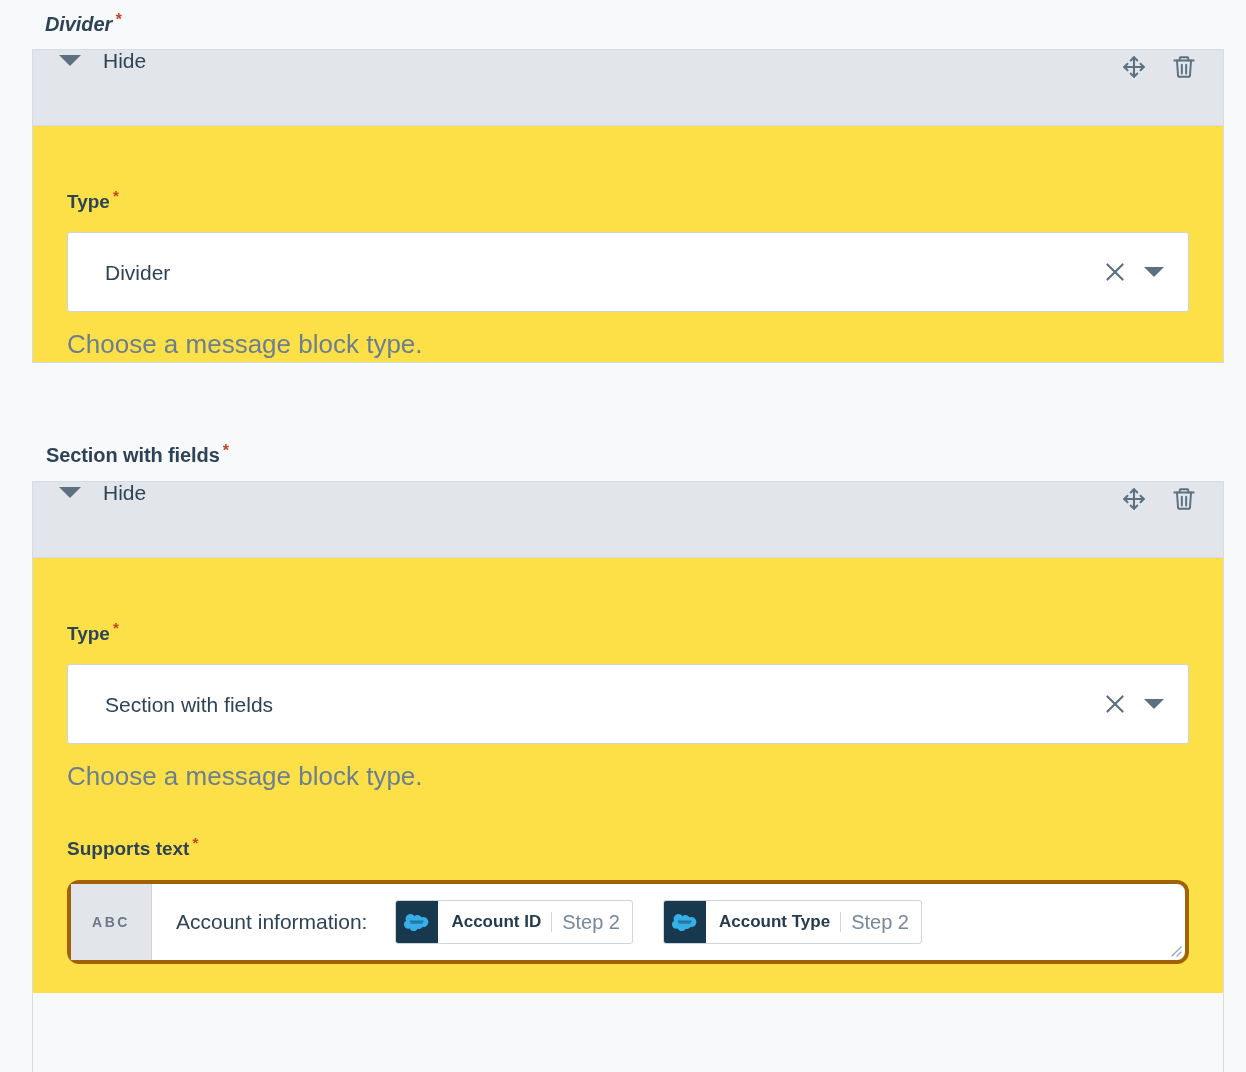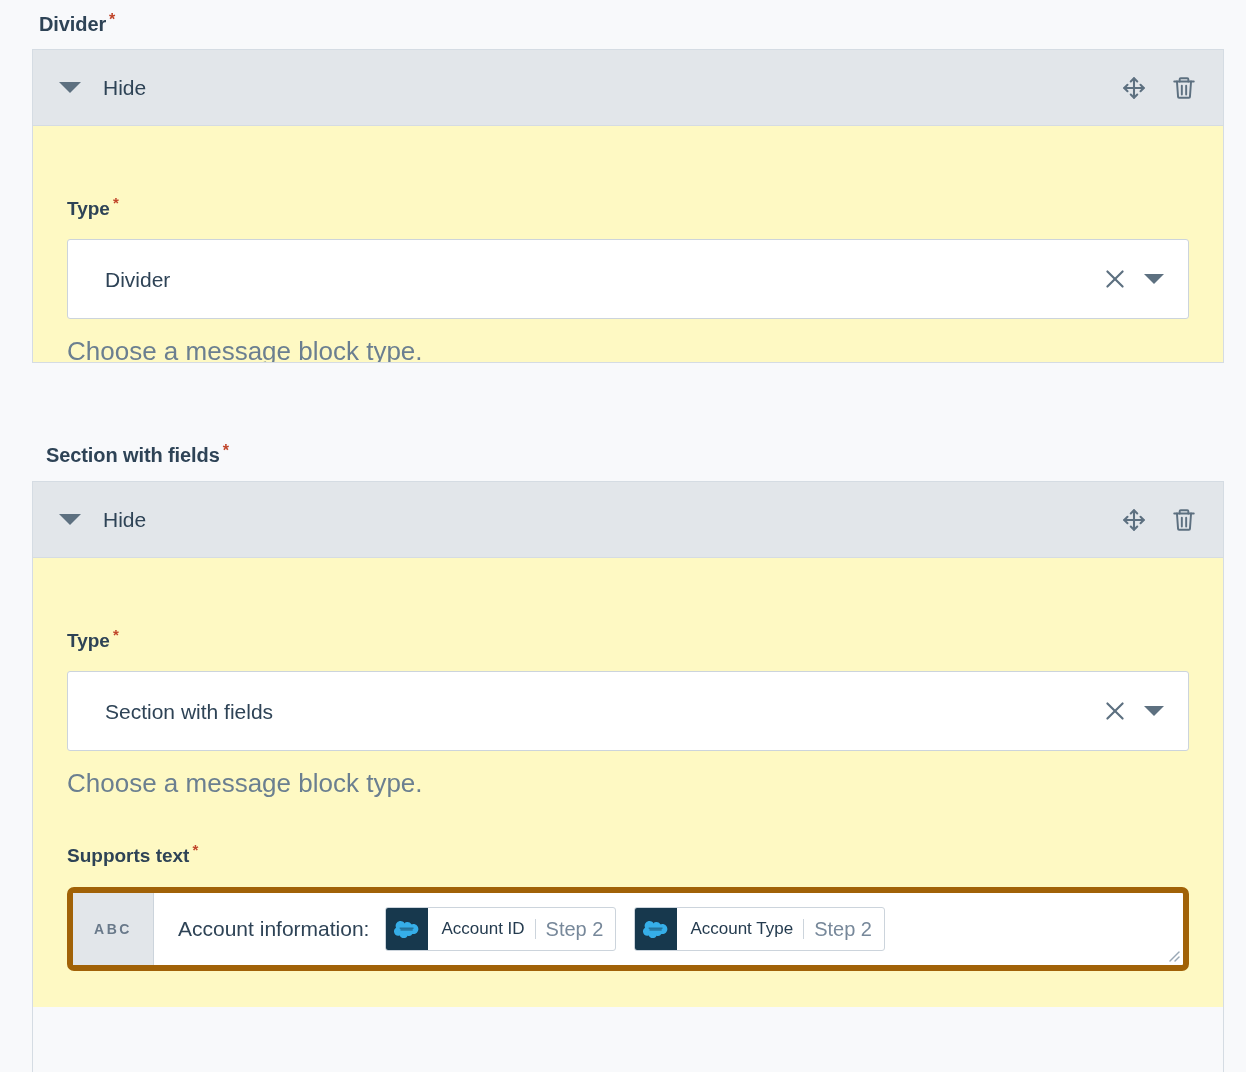--- a/index.html
+++ b/index.html
@@ -49,21 +49,21 @@
     background: #f8f9fb;
     box-sizing: border-box;
     overflow: hidden;
   }
 
   .panel-header {
     height: 76px;
     background: #e2e6ea;
     border-bottom: 1px solid #d5dce3;
     display: flex;
-    align-items: center;
+    align-items: flex-start;
     padding: 0 22px 0 26px;
     box-sizing: border-box;
   }
 
   .collapse-toggle {
     display: flex;
     align-items: center;
     gap: 22px;
     cursor: pointer;
   }
@@ -94,22 +94,22 @@
     justify-content: center;
     cursor: pointer;
     background: transparent;
     border: none;
     padding: 0;
   }
   .icon-btn svg { display: block; }
 
   
   .panel-body {
-    padding: 17px 34px;
-    background: #fef9c3;
+    padding: 10px 34px;
+    background: #fde047;
   }
 
   .field-label {
     font-size: 19px;
     font-weight: bold;
     color: #2e4356;
     line-height: 1;
     white-space: nowrap;
   }
   .field-label .req-star { font-size: 15px; }
@@ -161,22 +161,22 @@
     border-right: 10px solid transparent;
     border-top: 10px solid #5d7080;
     cursor: pointer;
   }
 
   
   .token-input-wrap {
     display: flex;
     align-items: stretch;
     background: #ffffff;
-    border: 6px solid #a16207;
-    border-radius: 7px;
+    border: 4px solid #a16207;
+    border-radius: 12px;
     height: 84px;
     box-sizing: border-box;
     position: relative;
   }
   .abc-prefix {
     width: 80px;
     flex: 0 0 80px;
     background: #e2e6ea;
     border-right: 1px solid #ccd4dc;
     display: flex;
@@ -185,21 +185,21 @@
     font-size: 14px;
     letter-spacing: 2.5px;
     font-weight: bold;
     color: #69798a;
   }
   .token-field {
     flex: 1;
     display: flex;
     align-items: center;
     padding-left: 24px;
-    gap: 4px;
+    gap: 16px;
     overflow: hidden;
   }
   .plain-text {
     font-size: 21px;
     color: #2e4356;
     line-height: 1;
     white-space: nowrap;
     margin-right: 12px;
   }
 
@@ -224,21 +224,21 @@
   }
   .token-body {
     display: flex;
     align-items: center;
     padding: 0 12px 0 13px;
     gap: 10px;
     white-space: nowrap;
   }
   .token-name {
     font-size: 17px;
-    font-weight: normal;
+    font-weight: bold;
     color: #243b4f;
     line-height: 1;
   }
   .token-sep {
     width: 1px;
     height: 20px;
     background: #ccd4dc;
   }
   .token-step {
     font-size: 20px;
@@ -253,21 +253,21 @@
     width: 16px;
     height: 16px;
     pointer-events: none;
   }
 </style>
 </head>
 <body>
 
 <div class="page">
 
-  <div style="position:absolute; left:39px; top:12px;">
+  <div style="position:absolute; left:45px; top:12px;font-style:italic;">
     <span class="group-label">Divider</span><span class="req-star">*</span>
   </div>
 
   <div class="panel" style="top:49px; height:314px;">
 
     <div class="panel-header">
       <div class="collapse-toggle">
         <span class="caret-down"></span>
         <span class="hide-label">Hide</span>
       </div>

